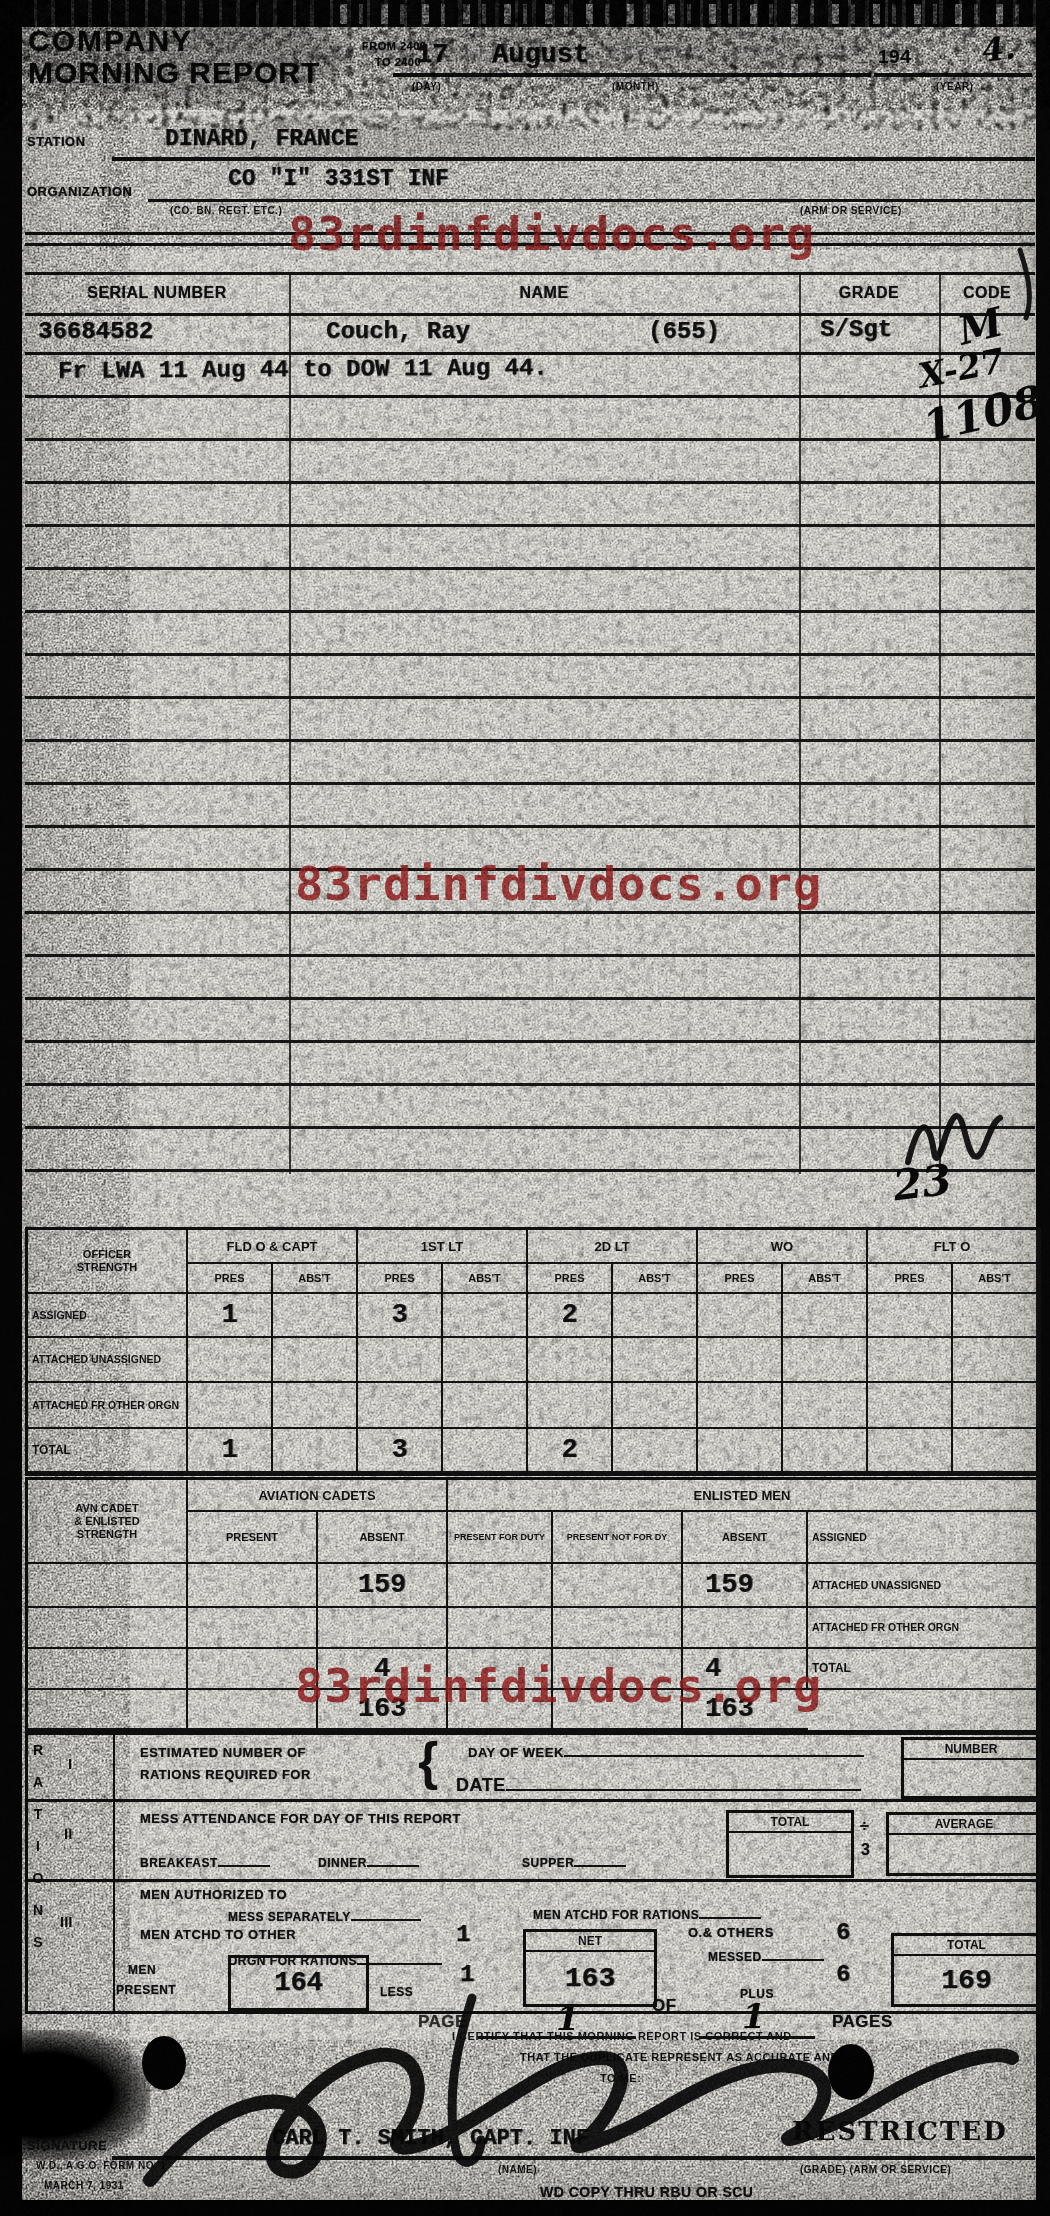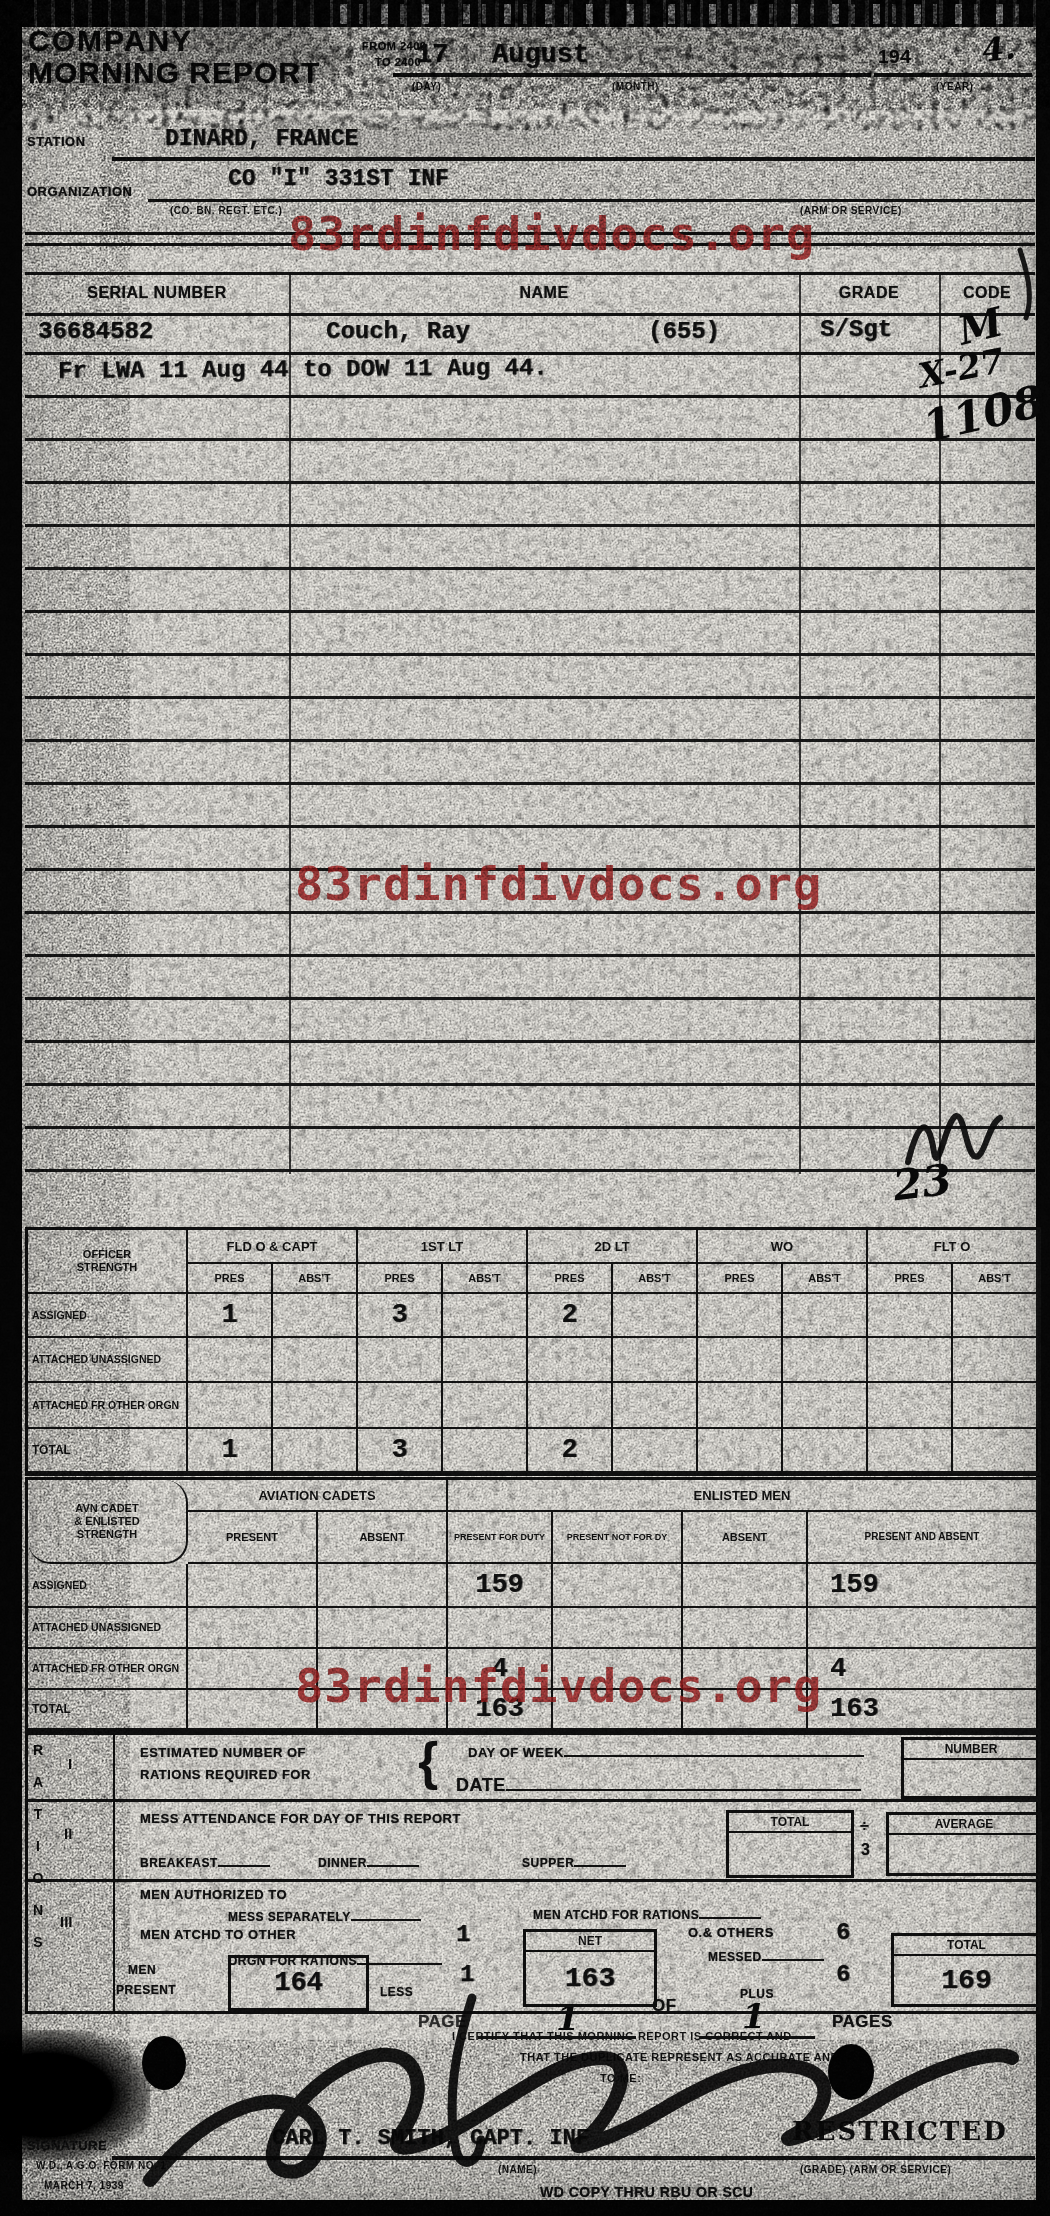--- a/index.html
+++ b/index.html
@@ -187,34 +187,33 @@
     <div class="cell val"></div>
     <div class="cell val">2</div>
     <div class="cell val"></div>
     <div class="cell val"></div>
     <div class="cell val"></div>
     <div class="cell val"></div>
     <div class="cell val"></div>
   </div>
 
   <div class="abs etable">
-    <div class="cell stubcell" style="grid-row:1/3;grid-column:1;border-radius:23px;">
+    <div class="cell stubcell" style="grid-row:1/3;grid-column:1;">
       <span>AVN CADET</span>
       <span>&amp; ENLISTED</span>
       <span>STRENGTH</span>
     </div>
     <div class="cell ghdr" style="grid-column:2/4;">AVIATION CADETS</div>
     <div class="cell ghdr" style="grid-column:4/8;">ENLISTED MEN</div>
 
     <div class="cell shdr">PRESENT</div>
     <div class="cell shdr">ABSENT</div>
     <div class="cell shdr2">PRESENT FOR DUTY</div>
     <div class="cell shdr2">PRESENT NOT FOR DY</div>
     <div class="cell shdr">ABSENT</div>
-    <div class="cell shdr2" style="font-size:10px;">PRESENT AND ABSENT</div>
 
     <div class="cell rowlabel">ASSIGNED</div>
     <div class="cell val"></div>
     <div class="cell val"></div>
     <div class="cell val">159</div>
     <div class="cell val"></div>
     <div class="cell val"></div>
     <div class="cell val val-left">159</div>
 
     <div class="cell rowlabel">ATTACHED UNASSIGNED</div>
@@ -344,21 +343,21 @@
   <div class="abs hole" style="left:828px;top:2044px;width:46px;height:56px;"></div>
 
   <div class="abs plabel" style="left:27px;top:2138px;font-size:13px;z-index:8;">SIGNATURE</div>
   <div class="abs typed" style="left:272px;top:2126px;font-size:22px;z-index:8;">CARL T. SMITH, CAPT. INF</div>
   <div class="abs" style="left:792px;top:2116px;font-family:'DejaVu Serif',serif;font-weight:700;font-size:26px;letter-spacing:2px;z-index:8;">RESTRICTED</div>
   <div class="abs rule" style="left:112px;top:2156px;width:923px;height:4px;z-index:8;"></div>
   <div class="abs cap" style="left:498px;top:2164px;">(NAME)</div>
   <div class="abs cap" style="left:800px;top:2164px;">(GRADE)  (ARM OR SERVICE)</div>
 
   <div class="abs cap" style="left:36px;top:2160px;z-index:8;">W.D., A.G.O. FORM NO. 1</div>
-  <div class="abs cap" style="left:44px;top:2180px;z-index:8;">MARCH 7, 1939</div>
+  <div class="abs cap" style="left:44px;top:2180px;z-index:8;">MARCH 7, 1931</div>
   <div class="abs plabel" style="left:540px;top:2184px;font-size:14px;z-index:8;">WD COPY THRU RBU OR SCU</div>
 
   <div class="abs wm" style="left:288px;top:206px;">83rdinfdivdocs.org</div>
   <div class="abs wm" style="left:295px;top:856px;">83rdinfdivdocs.org</div>
   <div class="abs wm" style="left:295px;top:1658px;">83rdinfdivdocs.org</div>
 
   <svg class="inkart" width="1050" height="2216" viewBox="0 0 1050 2216">
     <g stroke="#0b0b0b" fill="none" stroke-linecap="round" opacity="0.92">
       <path stroke-width="14" d="M150,2180 C200,2118 262,2088 300,2108 C340,2130 312,2182 282,2170 C252,2158 300,2082 360,2060 C420,2038 432,2090 402,2132 C382,2158 422,2150 472,2120 C522,2090 562,2058 602,2058 C642,2058 612,2120 582,2142 C562,2154 612,2140 662,2110 C712,2080 762,2058 802,2068 C842,2078 822,2120 792,2136 C772,2146 832,2130 882,2098 C932,2068 992,2048 1012,2058"></path>
       <path stroke-width="9" d="M472,1998 C456,2048 446,2100 456,2150 C461,2172 481,2162 481,2140"></path>

